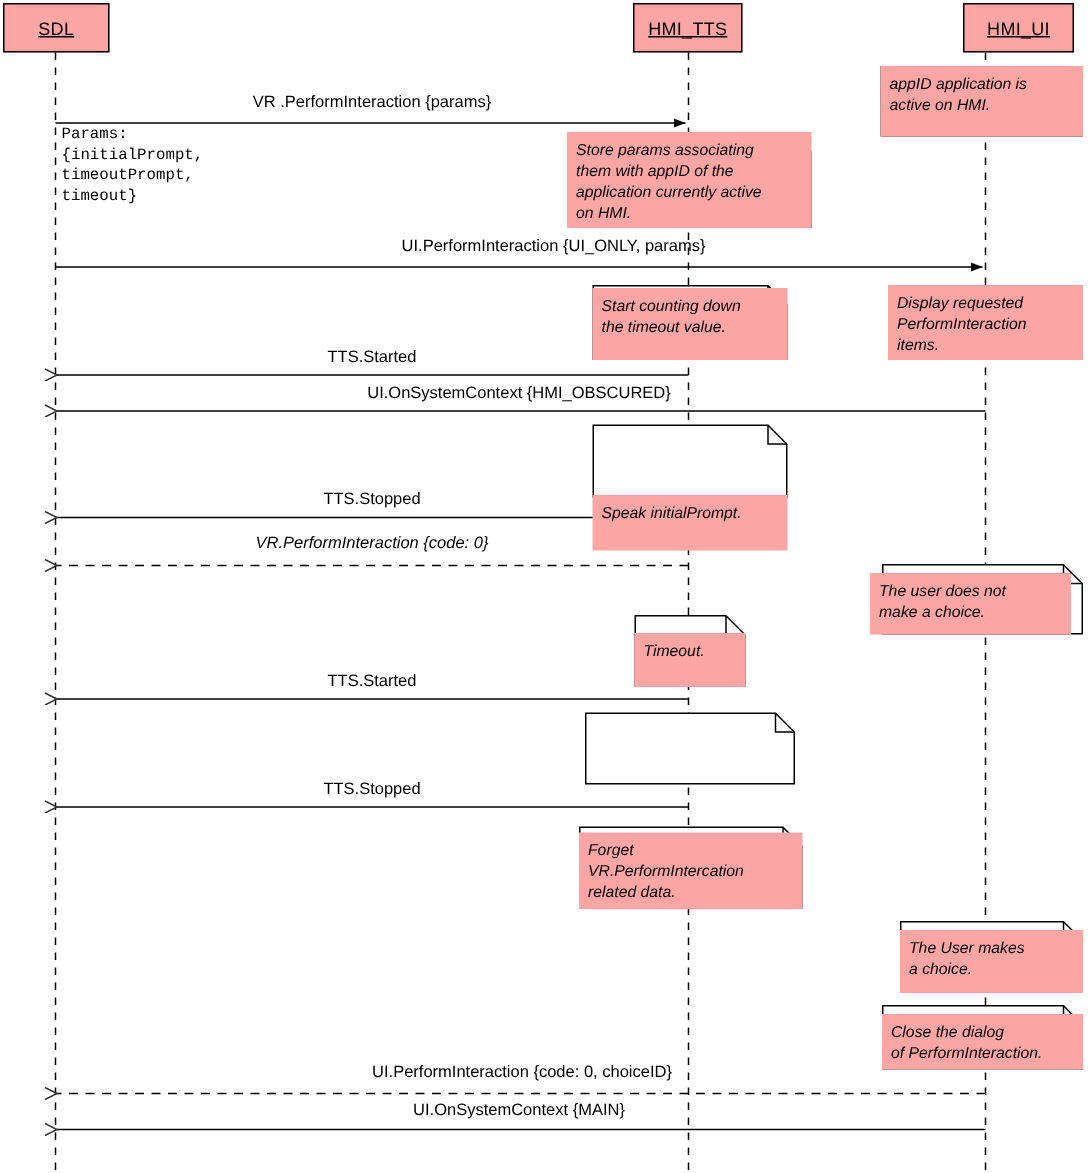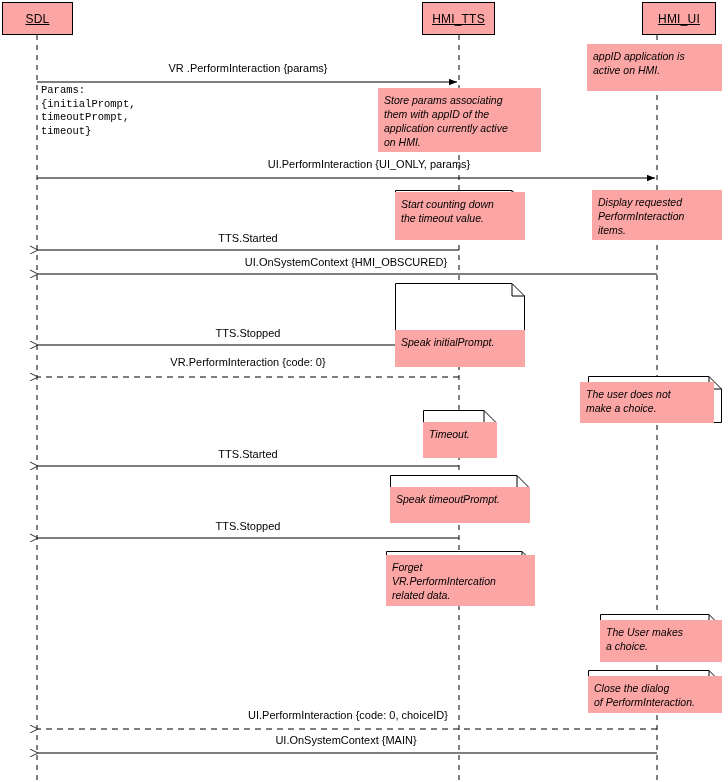--- a/index.html
+++ b/index.html
@@ -162,35 +162,34 @@
 on HMI.</div>
   <div class="note" style="left:395px; top:192px; width:130px; height:48px;">Start counting down
 the timeout value.</div>
   <div class="note" style="left:592px; top:190px; width:130px; height:50px;">Display requested
 PerformInteraction
 items.</div>
   <div class="note" style="left:395px; top:295px; width:130px; height:37px;margin-top:35px;">Speak initialPrompt.</div>
   <div class="note" style="left:580px; top:382px; width:134px; height:41px;">The user does not
 make a choice.</div>
   <div class="note" style="left:423px; top:422px; width:74px;  height:36px;">Timeout.</div>
-  <div class="note" style="left:390px; top:487px; width:140px; height:36px;">Speak timeoutPrompt.</div>
   <div class="note" style="left:386px; top:555px; width:149px; height:51px;">Forget
    VR.PerformIntercation
 related data.</div>
   <div class="note" style="left:600px; top:620px; width:122px; height:42px;">The User makes
 a choice.</div>
   <div class="note" style="left:588px; top:676px; width:134px; height:37px;">Close the dialog
 of PerformInteraction.</div>
 
   <div class="msg-label center" style="left:248px; top:62px;">VR .PerformInteraction {params}</div>
   <div class="msg-label center" style="left:326px; top:158px;margin-left:43px;">UI.PerformInteraction {UI_ONLY, params}</div>
   <div class="msg-label center" style="left:248px; top:232px;">TTS.Started</div>
   <div class="msg-label center" style="left:346px; top:256px;">UI.OnSystemContext {HMI_OBSCURED}</div>
   <div class="msg-label center" style="left:248px; top:327px;">TTS.Stopped</div>
-  <div class="msg-label center" style="left:248px; top:356px;">VR.PerformInteraction {code: 0}</div>
+  <div class="msg-label center" style="left:248px; top:356px;font-style:italic;">VR.PerformInteraction {code: 0}</div>
   <div class="msg-label center" style="left:248px; top:448px;">TTS.Started</div>
   <div class="msg-label center" style="left:248px; top:520px;">TTS.Stopped</div>
   <div class="msg-label center" style="left:348px; top:709px;">UI.PerformInteraction {code: 0, choiceID}</div>
   <div class="msg-label center" style="left:346px; top:734px;">UI.OnSystemContext {MAIN}</div>
 
   <div class="params-label" style="left:41px; top:84px;">Params:
 {initialPrompt,
 timeoutPrompt,
 timeout}</div>
 

